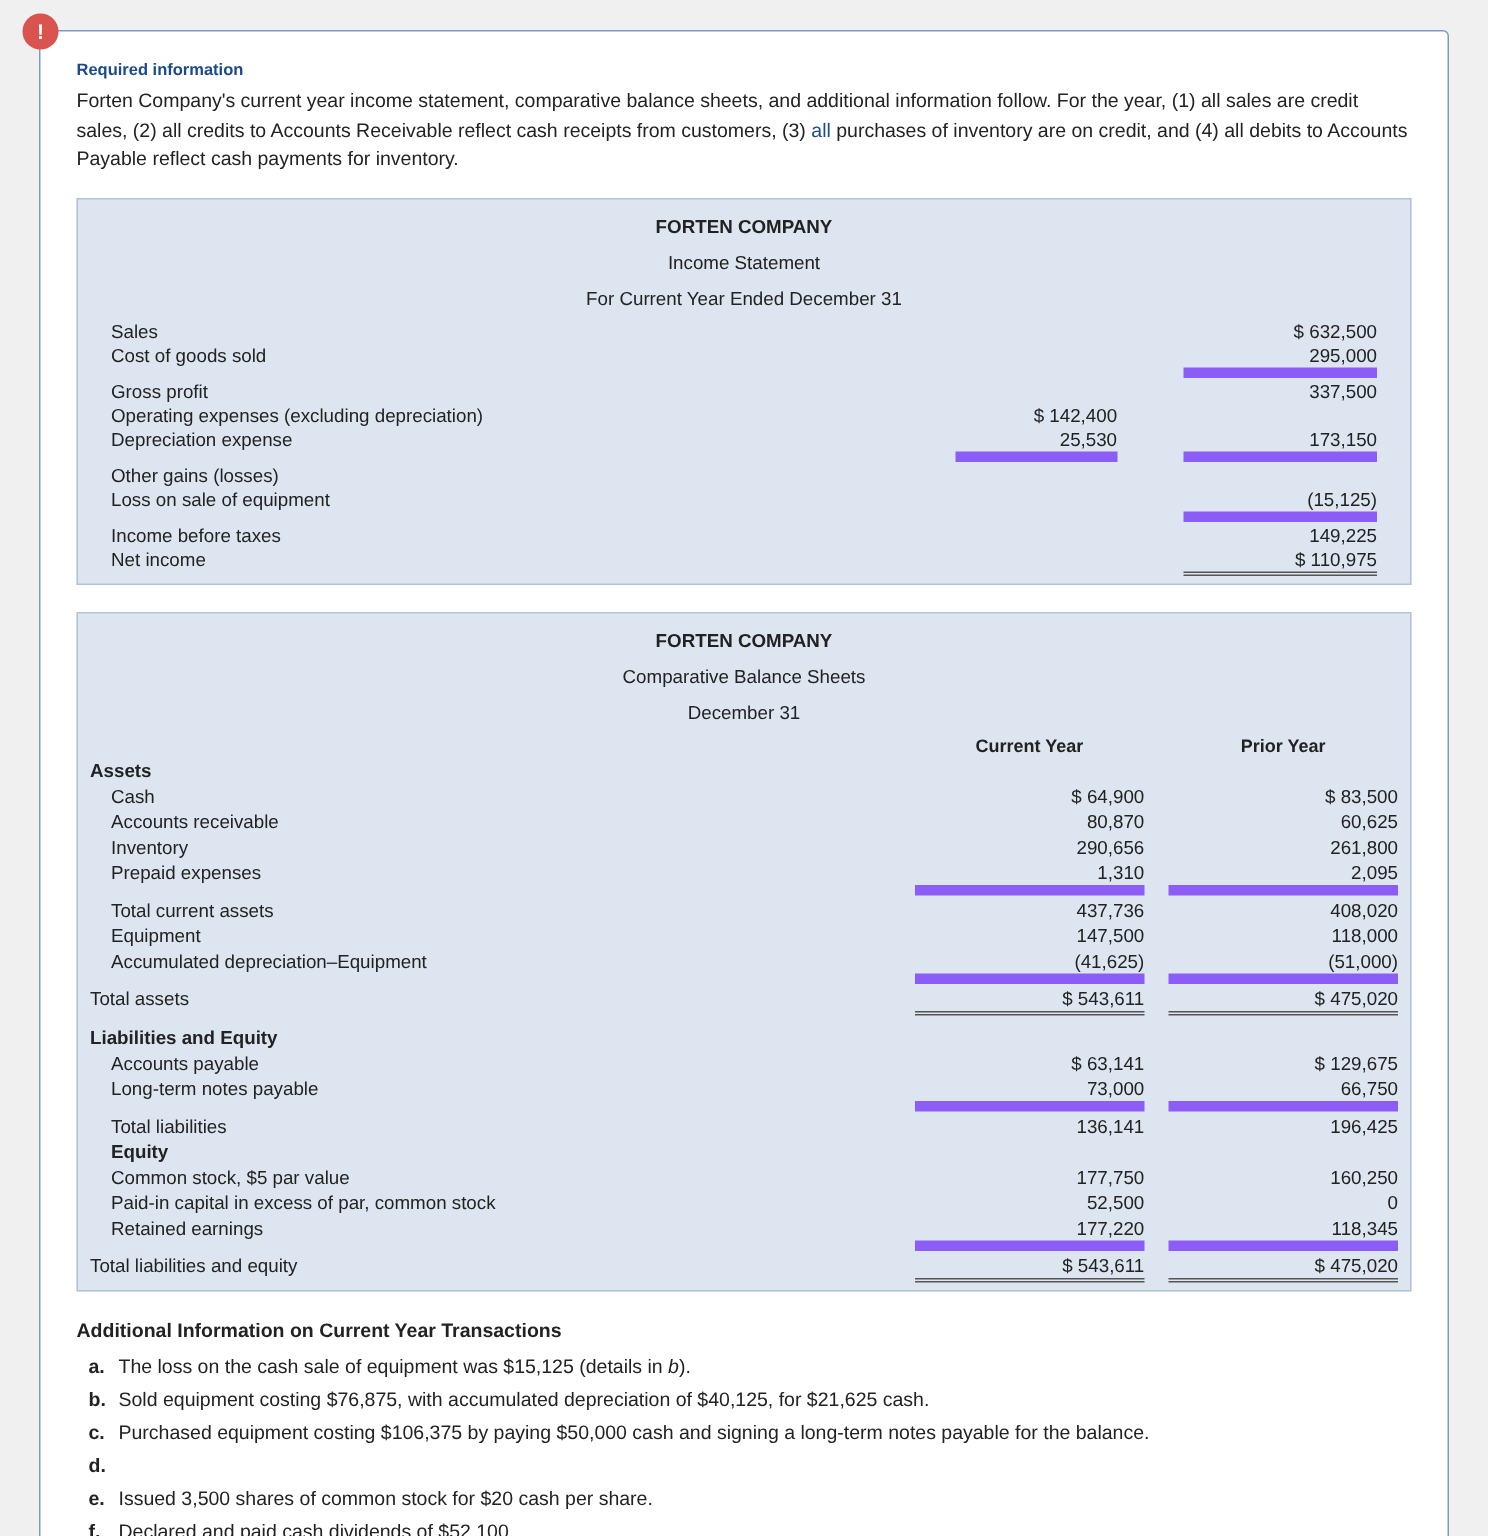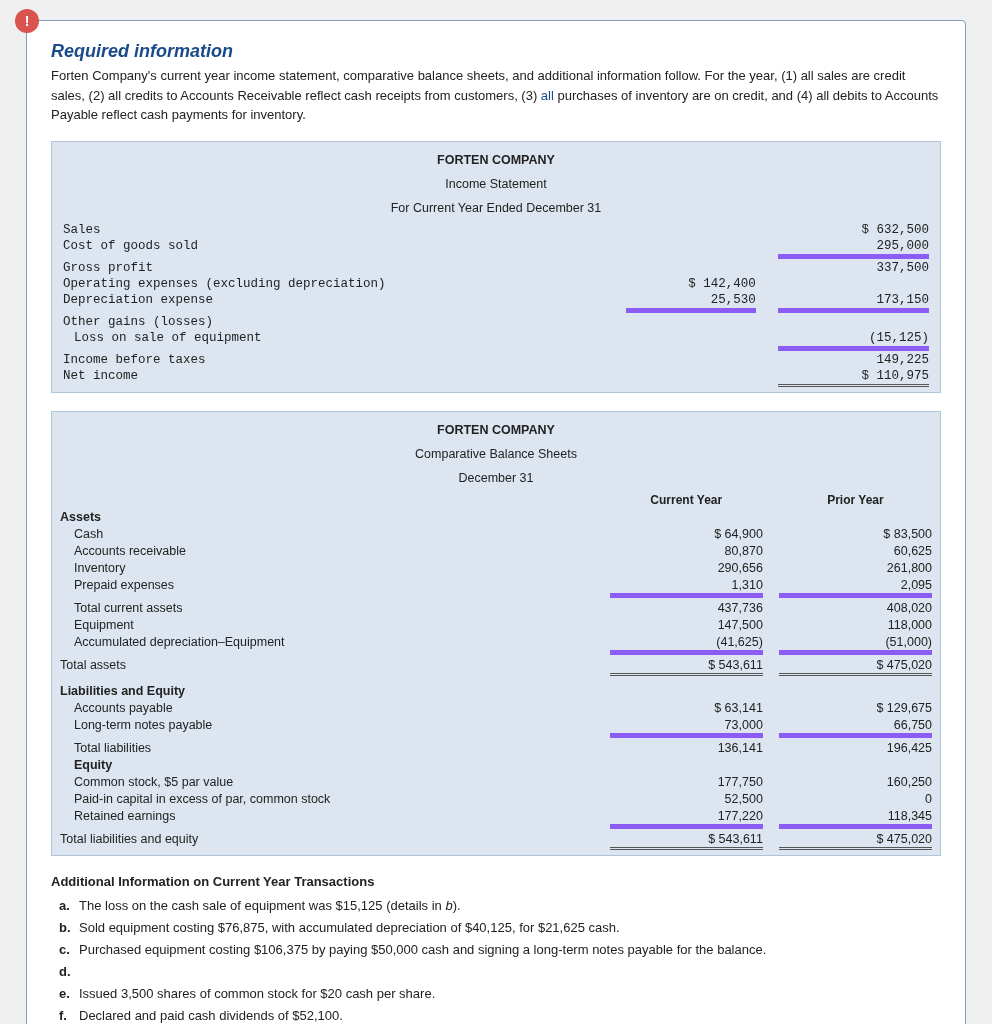--- a/index.html
+++ b/index.html
@@ -30,23 +30,22 @@
       display: flex;
       align-items: center;
       justify-content: center;
       color: #fff;
       font-weight: bold;
       font-size: 14px;
     }
     .section-title {
       color: #1a4a8a;
       font-weight: bold;
-      font-size: 18px;
+      font-size: 11px;
       margin-bottom: 4px;
-      font-style: italic;
     }
     .italic-note {
       font-style: italic;
       color: #333;
       margin-bottom: 10px;
       font-size: 13px;
     }
     .body-text {
       font-size: 13px;
       line-height: 1.5;
@@ -67,28 +66,27 @@
       font-size: 12.5px;
       line-height: 1.6;
       margin-bottom: 4px;
     }
     .income-table {
       width: 100%;
       border-collapse: collapse;
       font-size: 12.5px;
     }
     .income-table td {
-      padding: 1px 11px;
+      padding: 1px 22px;
       vertical-align: top;
-      font-family: Liberation Mono, monospace;
     }
     .income-table .lbl { width: 52%; }
     .income-table .amt1 { width: 14%; text-align: right; }
     .income-table .amt2 { width: 16%; text-align: right; }
-    .underline { border-bottom: 5px solid #8b5cf6; display: inline-block; width: 100%; padding-bottom:1px; }
+    .underline { border-bottom: 7px solid #8b5cf6; display: inline-block; width: 100%; padding-bottom:1px; }
     .double-underline { border-bottom: 3px double #555; display: inline-block; width: 100%; padding-bottom:1px; }
 
     
     .bs-table-wrap {
       background: #dde6f0;
       border: 1px solid #b0c4d8;
       margin-bottom: 18px;
       padding: 8px 0 4px 0;
     }
     .bs-table-wrap .tbl-title {

